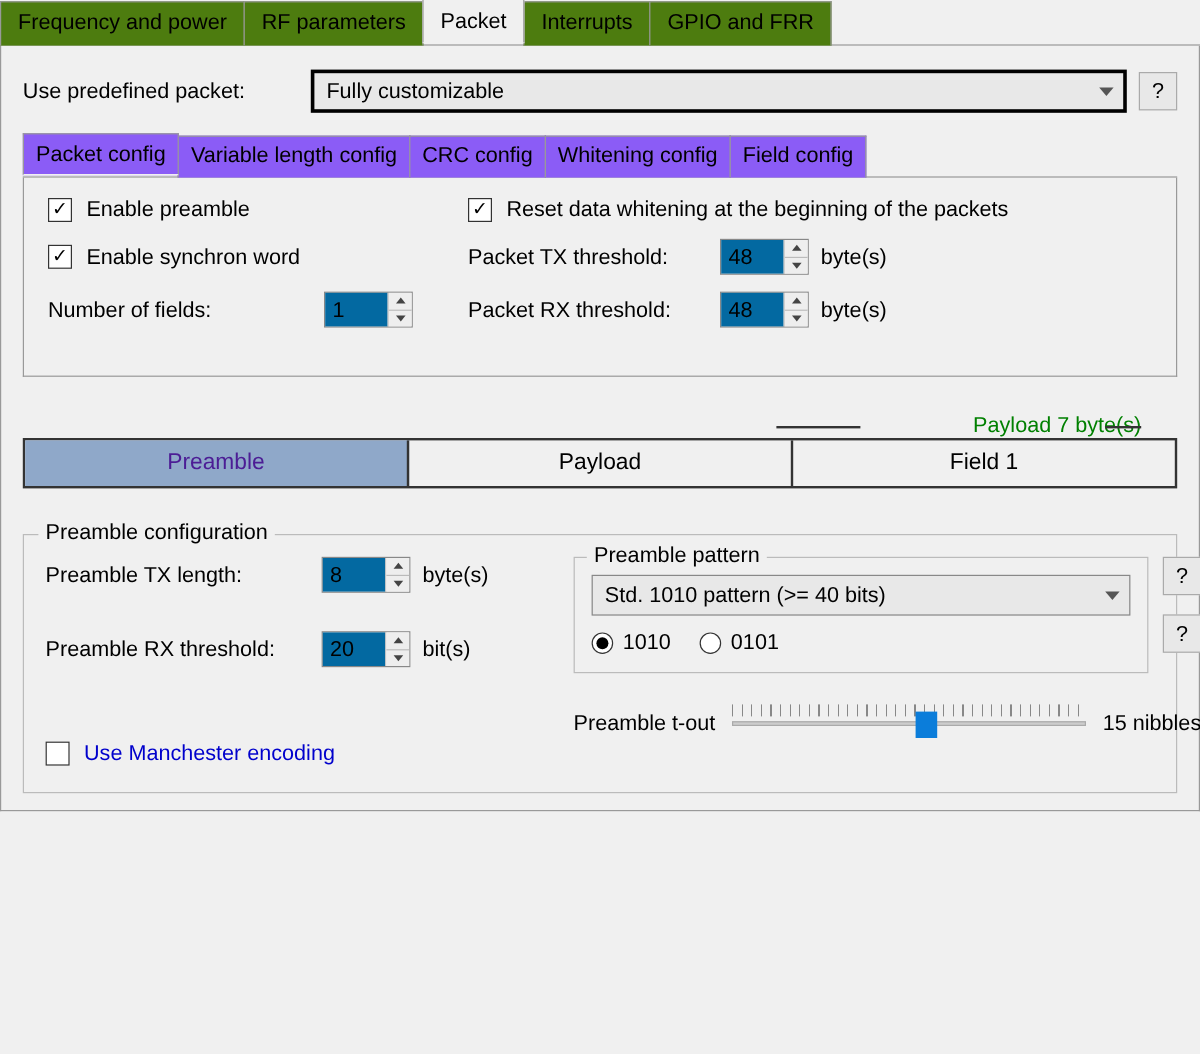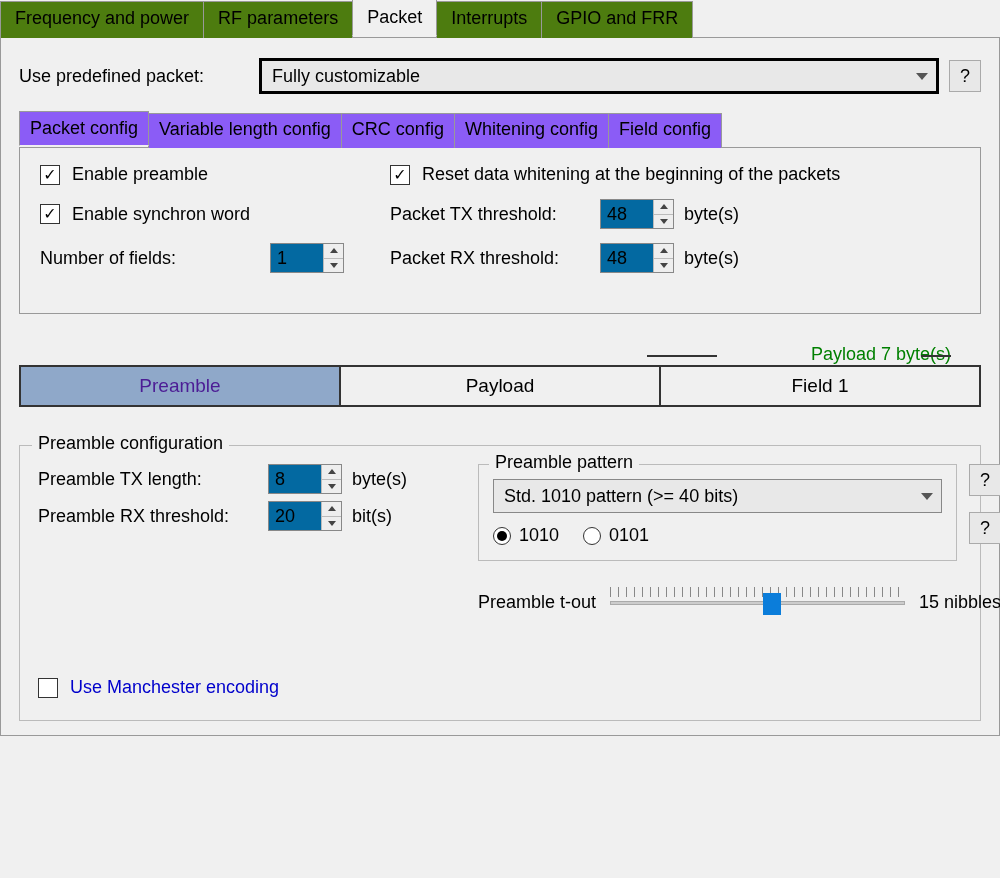--- a/index.html
+++ b/index.html
@@ -181,21 +181,21 @@
   .slider-track .ticks {
     position:absolute;top:0;left:0;right:0;height:10px;
     background: repeating-linear-gradient(to right,#888 0,#888 1px,transparent 1px,transparent 8px);
   }
   .slider-track .rail {
     position:absolute;top:14px;left:0;right:0;height:4px;background:#ccc;border:1px solid #aaa;
   }
   .slider-track .thumb {
     position:absolute;top:6px;width:18px;height:22px;background:#0b7dda;left:52%;cursor:pointer;
   }
-  .manchester {margin-top:60px;display:flex;align-items:center;gap:12px;}
+  .manchester {display:flex;align-items:center;gap:12px;}
   .manchester .lbl {color:#0000cc;}
 </style>
 </head>
 <body>
 
 <div class="tabs-row">
   <div class="tab">Frequency and power</div>
   <div class="tab">RF parameters</div>
   <div class="tab active">Packet</div>
   <div class="tab">Interrupts</div>
@@ -281,21 +281,21 @@
       <div class="seg">Payload</div>
       <div class="seg">Field 1</div>
     </div>
   </div>
 
   <div class="groupbox">
     <div class="title">Preamble configuration</div>
 
     <div class="cfg-grid">
       <div>
-        <div class="num-field" style="margin-bottom:7px">
+        <div class="num-field" style="margin-bottom:32px">
           <span style="min-width:220px">Preamble TX length:</span>
           <div class="spin">
             <input value="8" style="">
             <div class="btns">
                 <div class="up"></div>
                 <div class="dn"></div>
               </div>
           </div>
           <span>byte(s)</span>
         </div>

